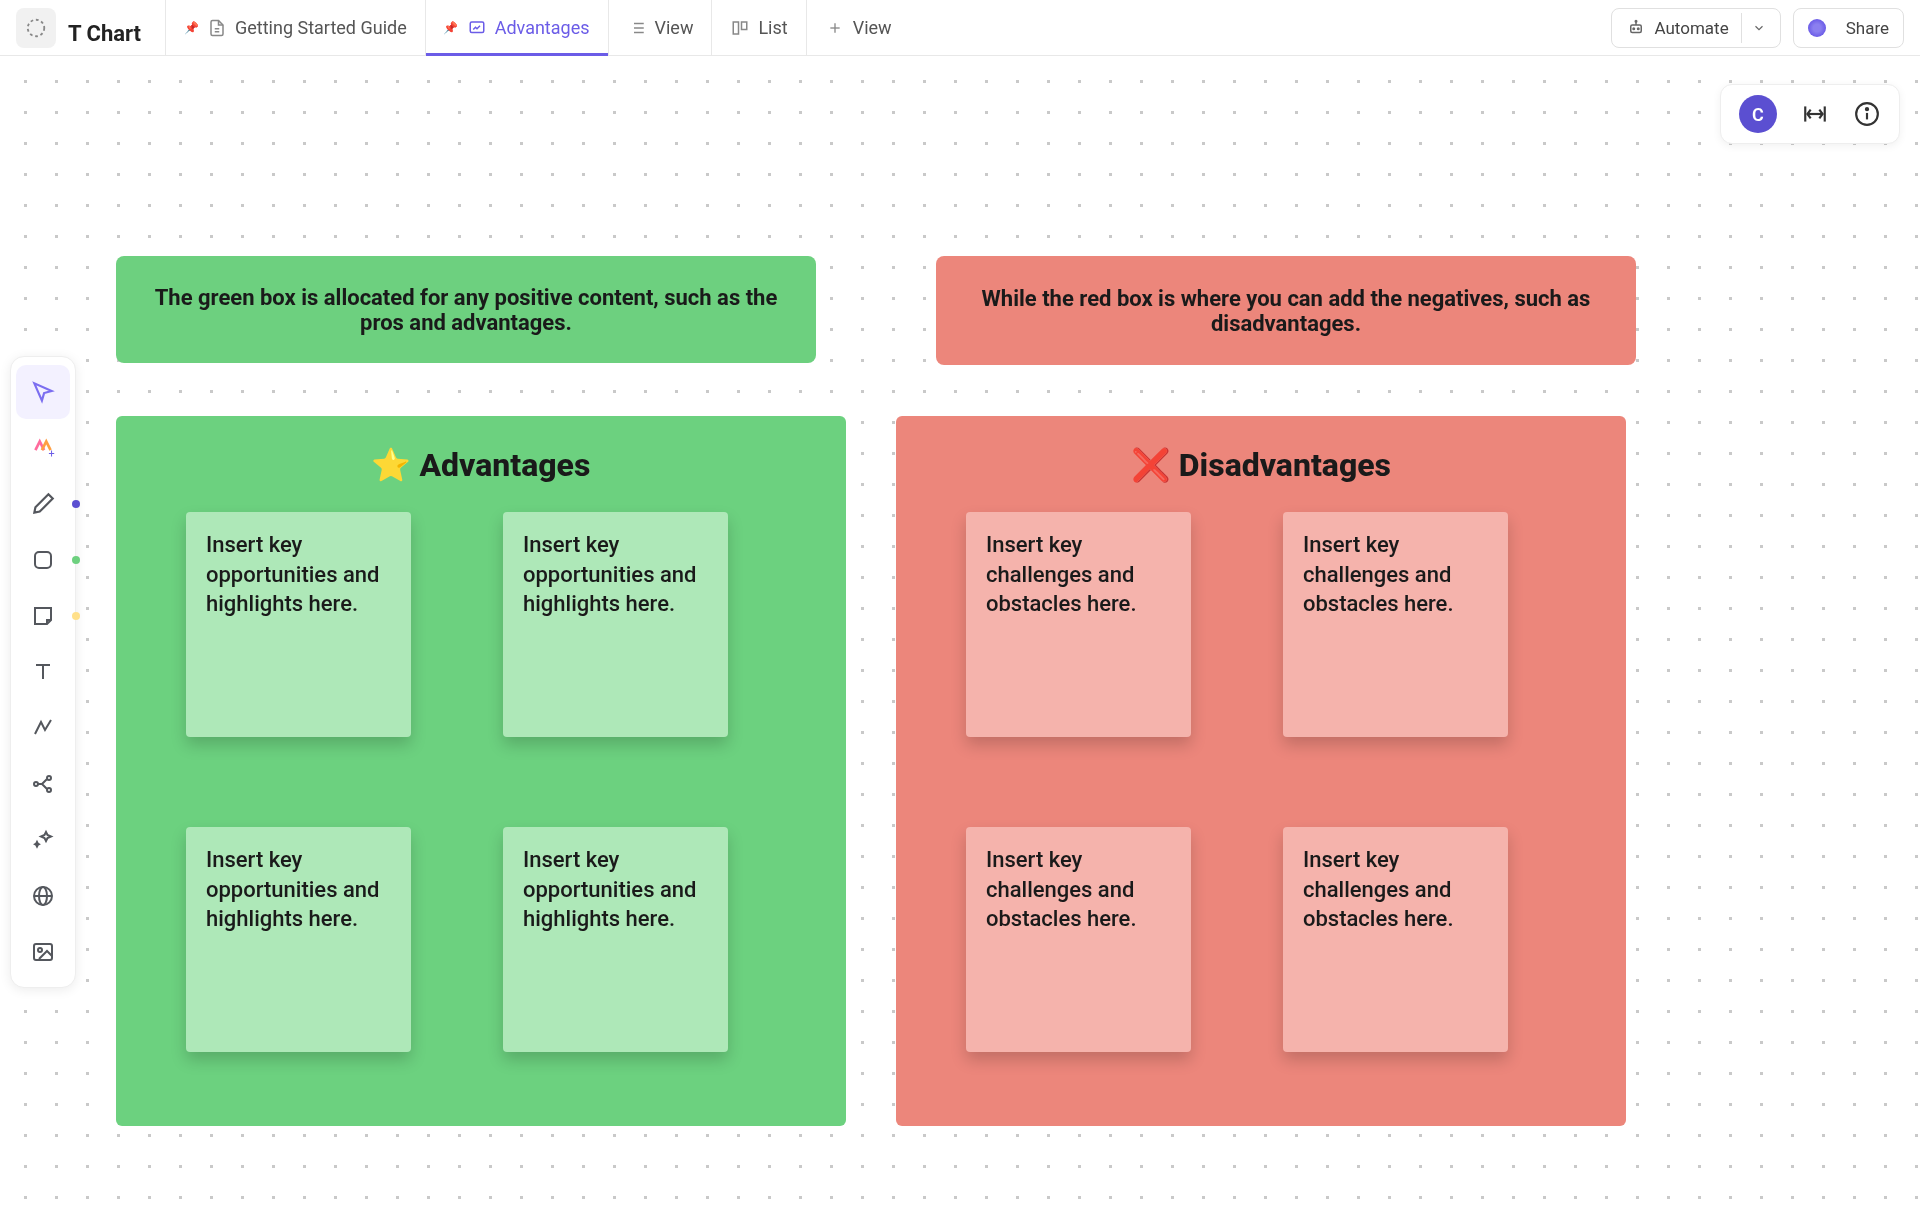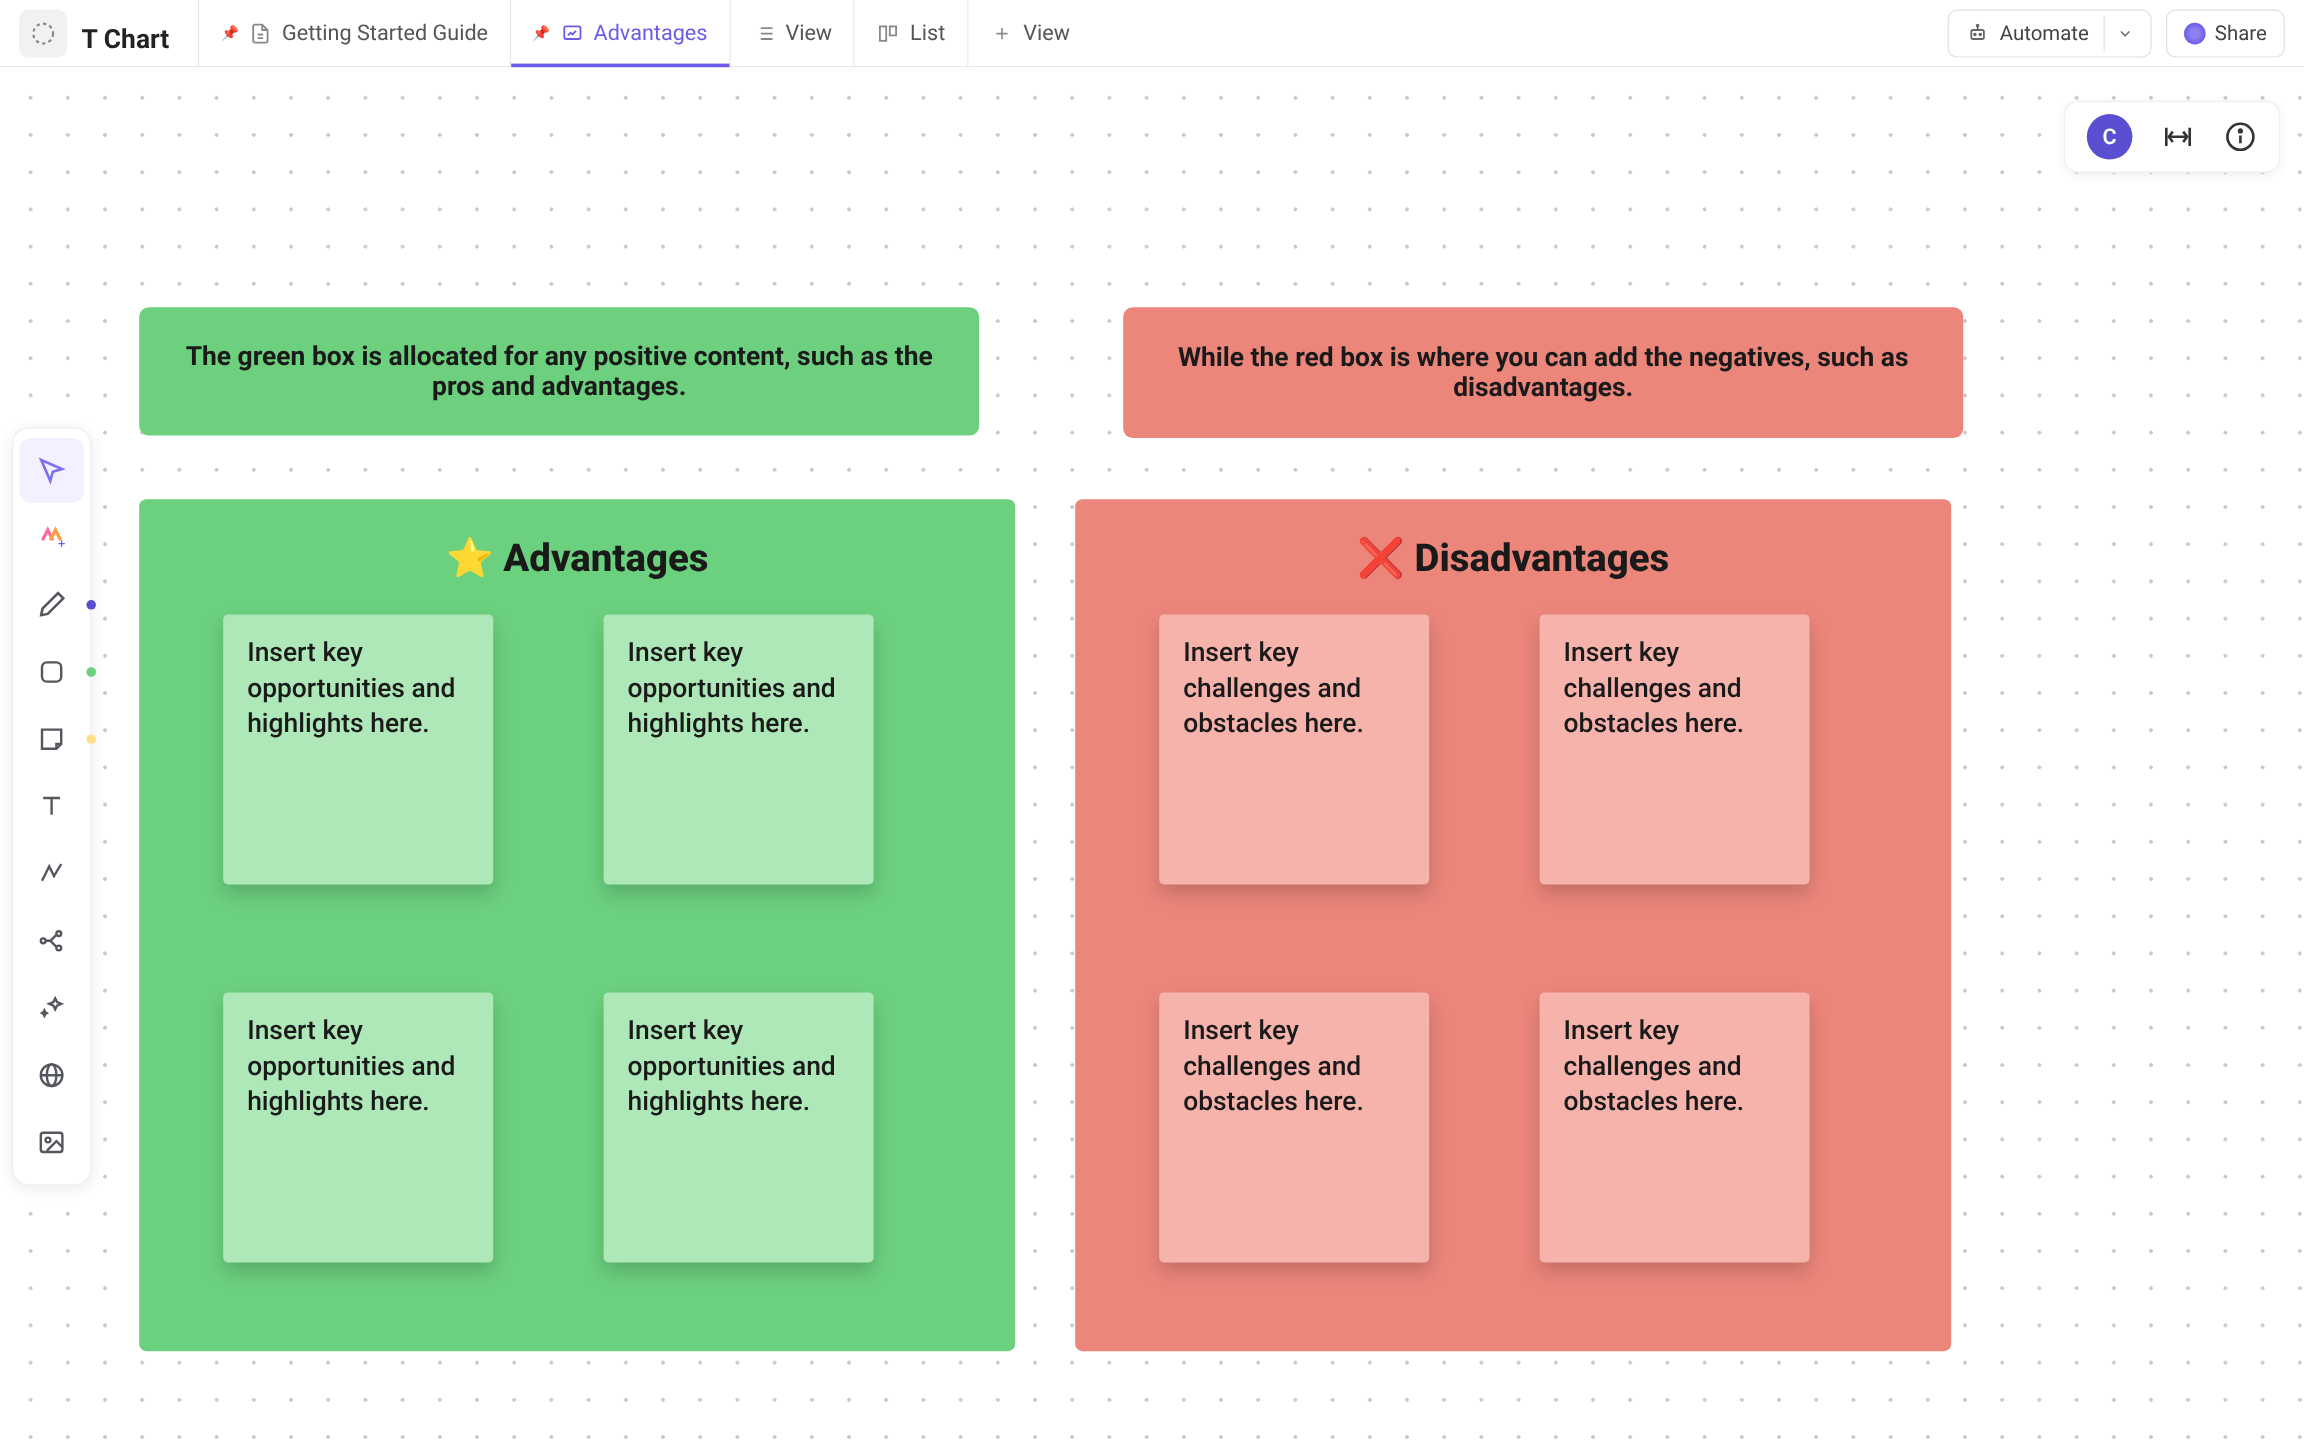--- a/index.html
+++ b/index.html
@@ -120,21 +120,21 @@
     }
     .share-btn {
       display: flex;
       align-items: center;
       border: 1px solid #e0e0e0;
       border-radius: 8px;
       height: 40px;
       padding: 0 14px;
       background: #fff;
       cursor: pointer;
-      gap: 8px;
+      gap: 20px;
     }
     .share-dot {
       width: 18px;
       height: 18px;
       border-radius: 50%;
       background: radial-gradient(circle, #8b7ff0 30%, #6b5ce7 70%);
     }
     .share-label {
       font-size: 17px;
       color: #444;

